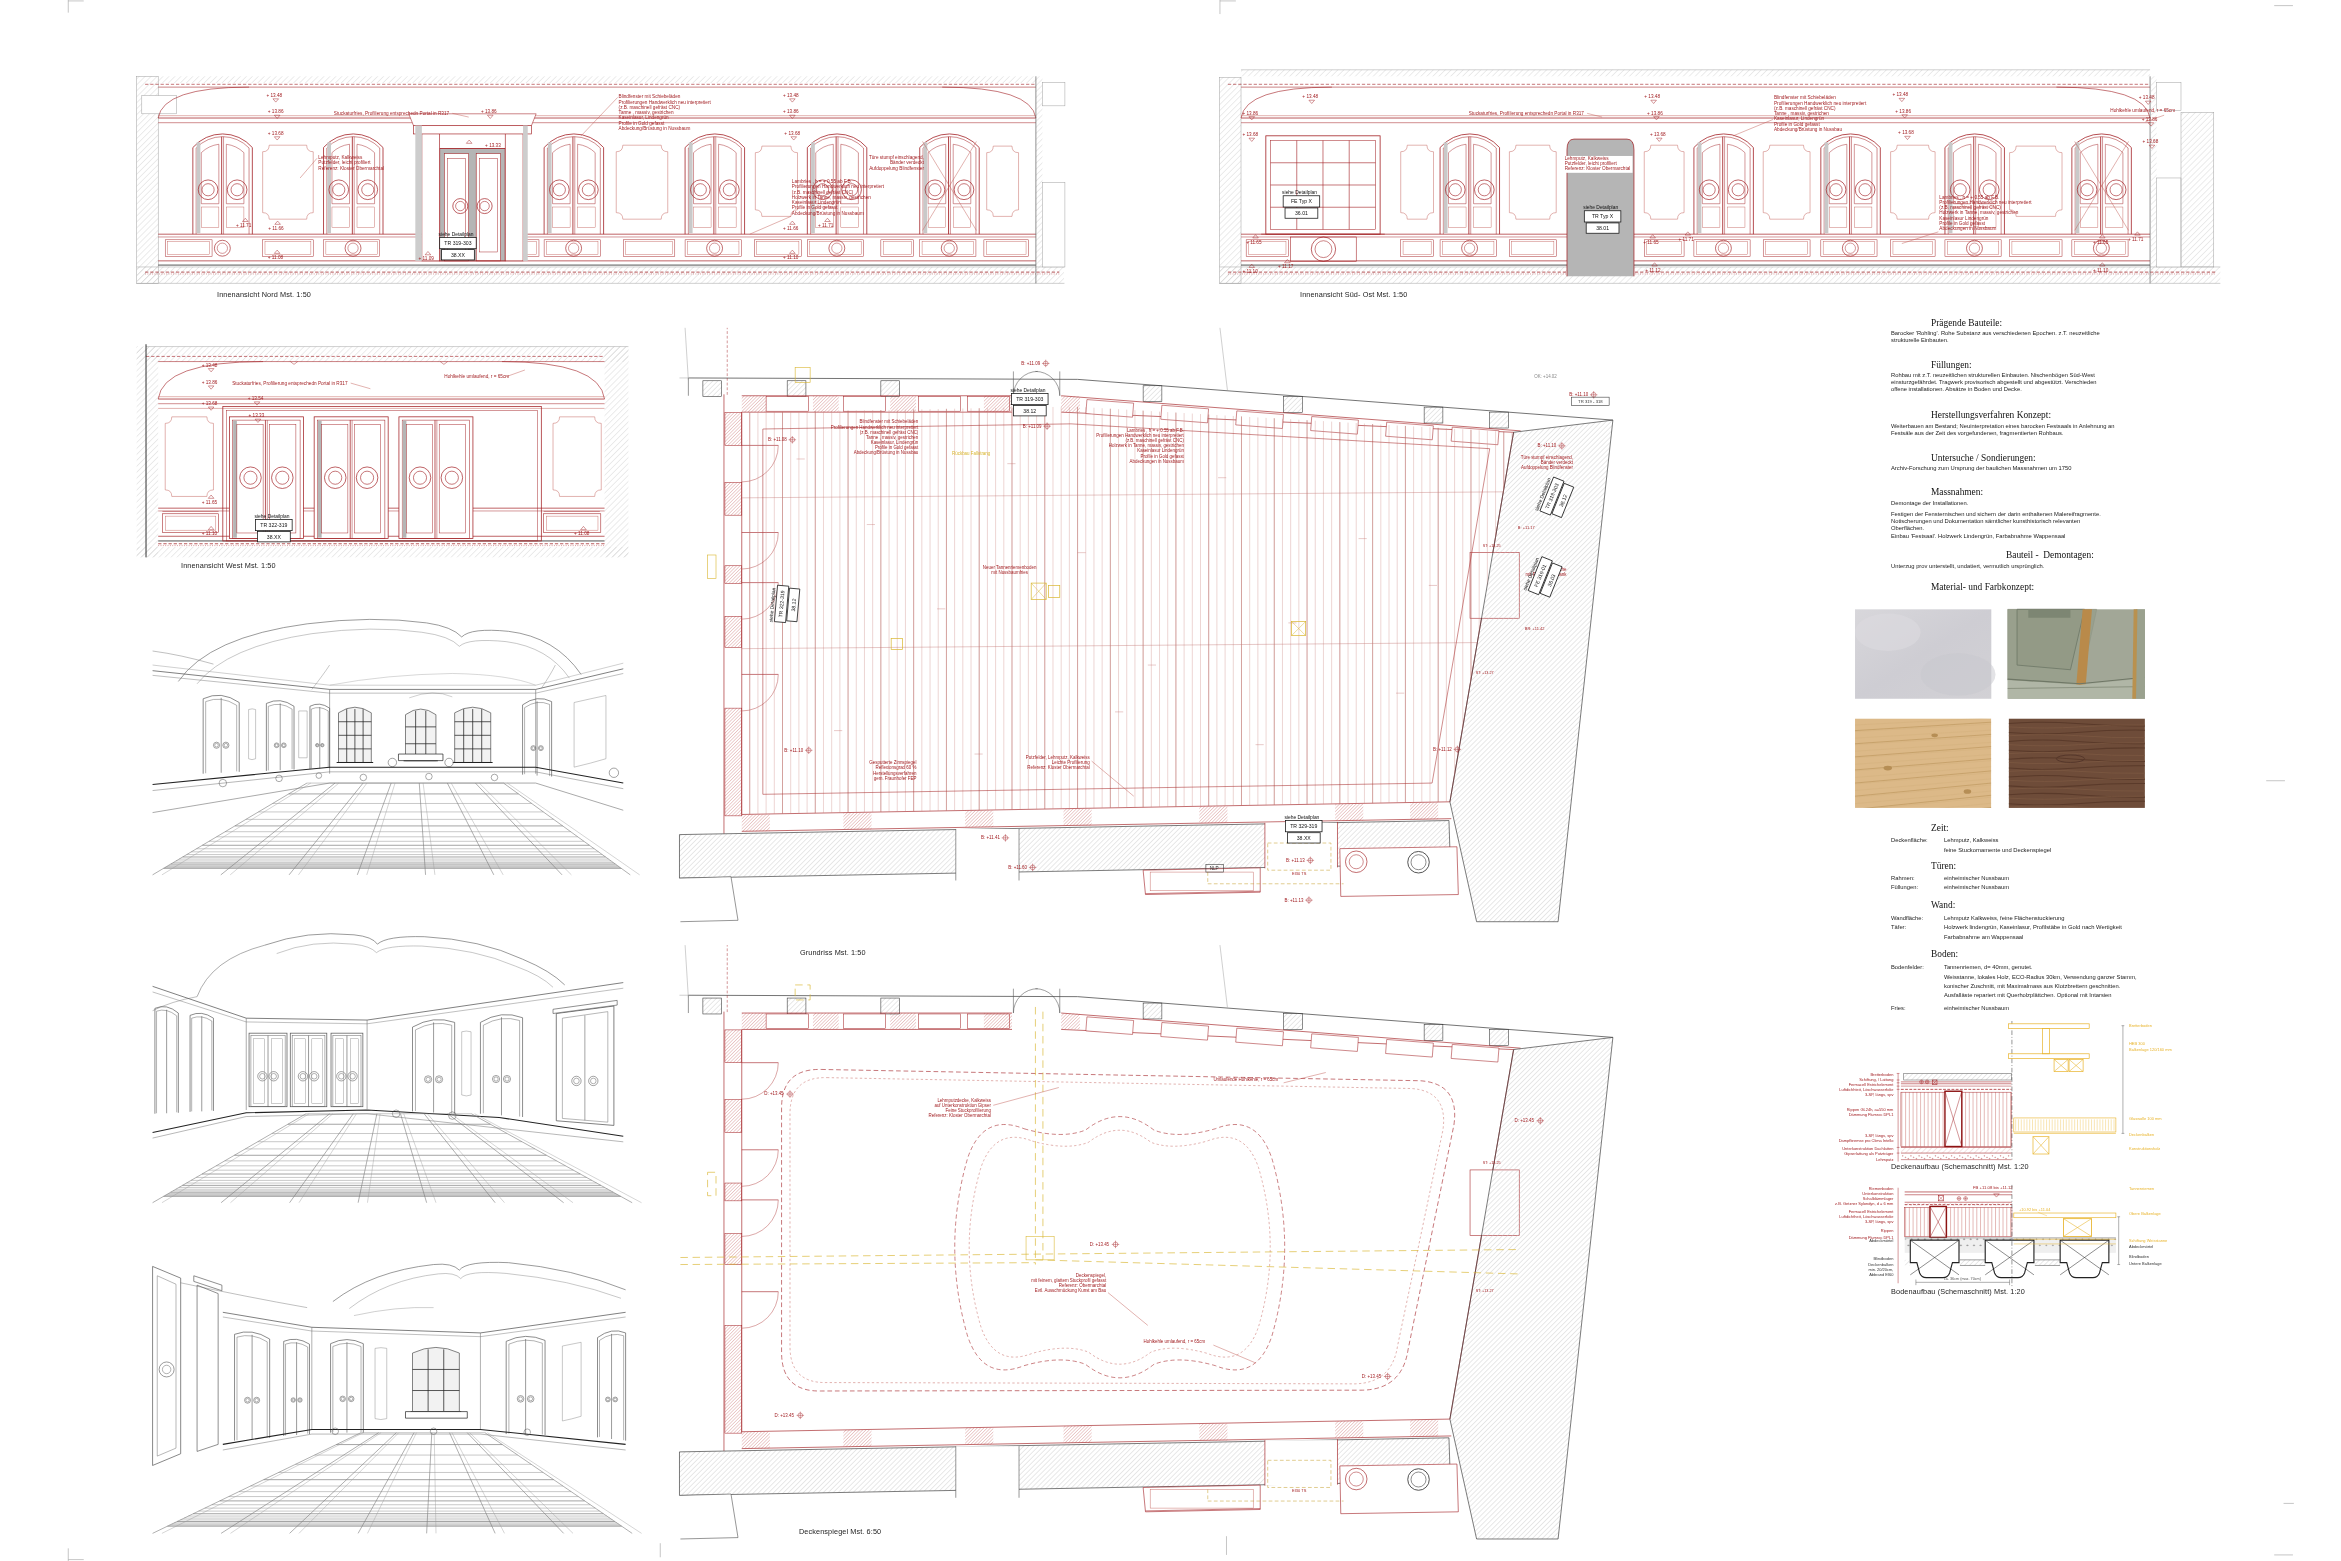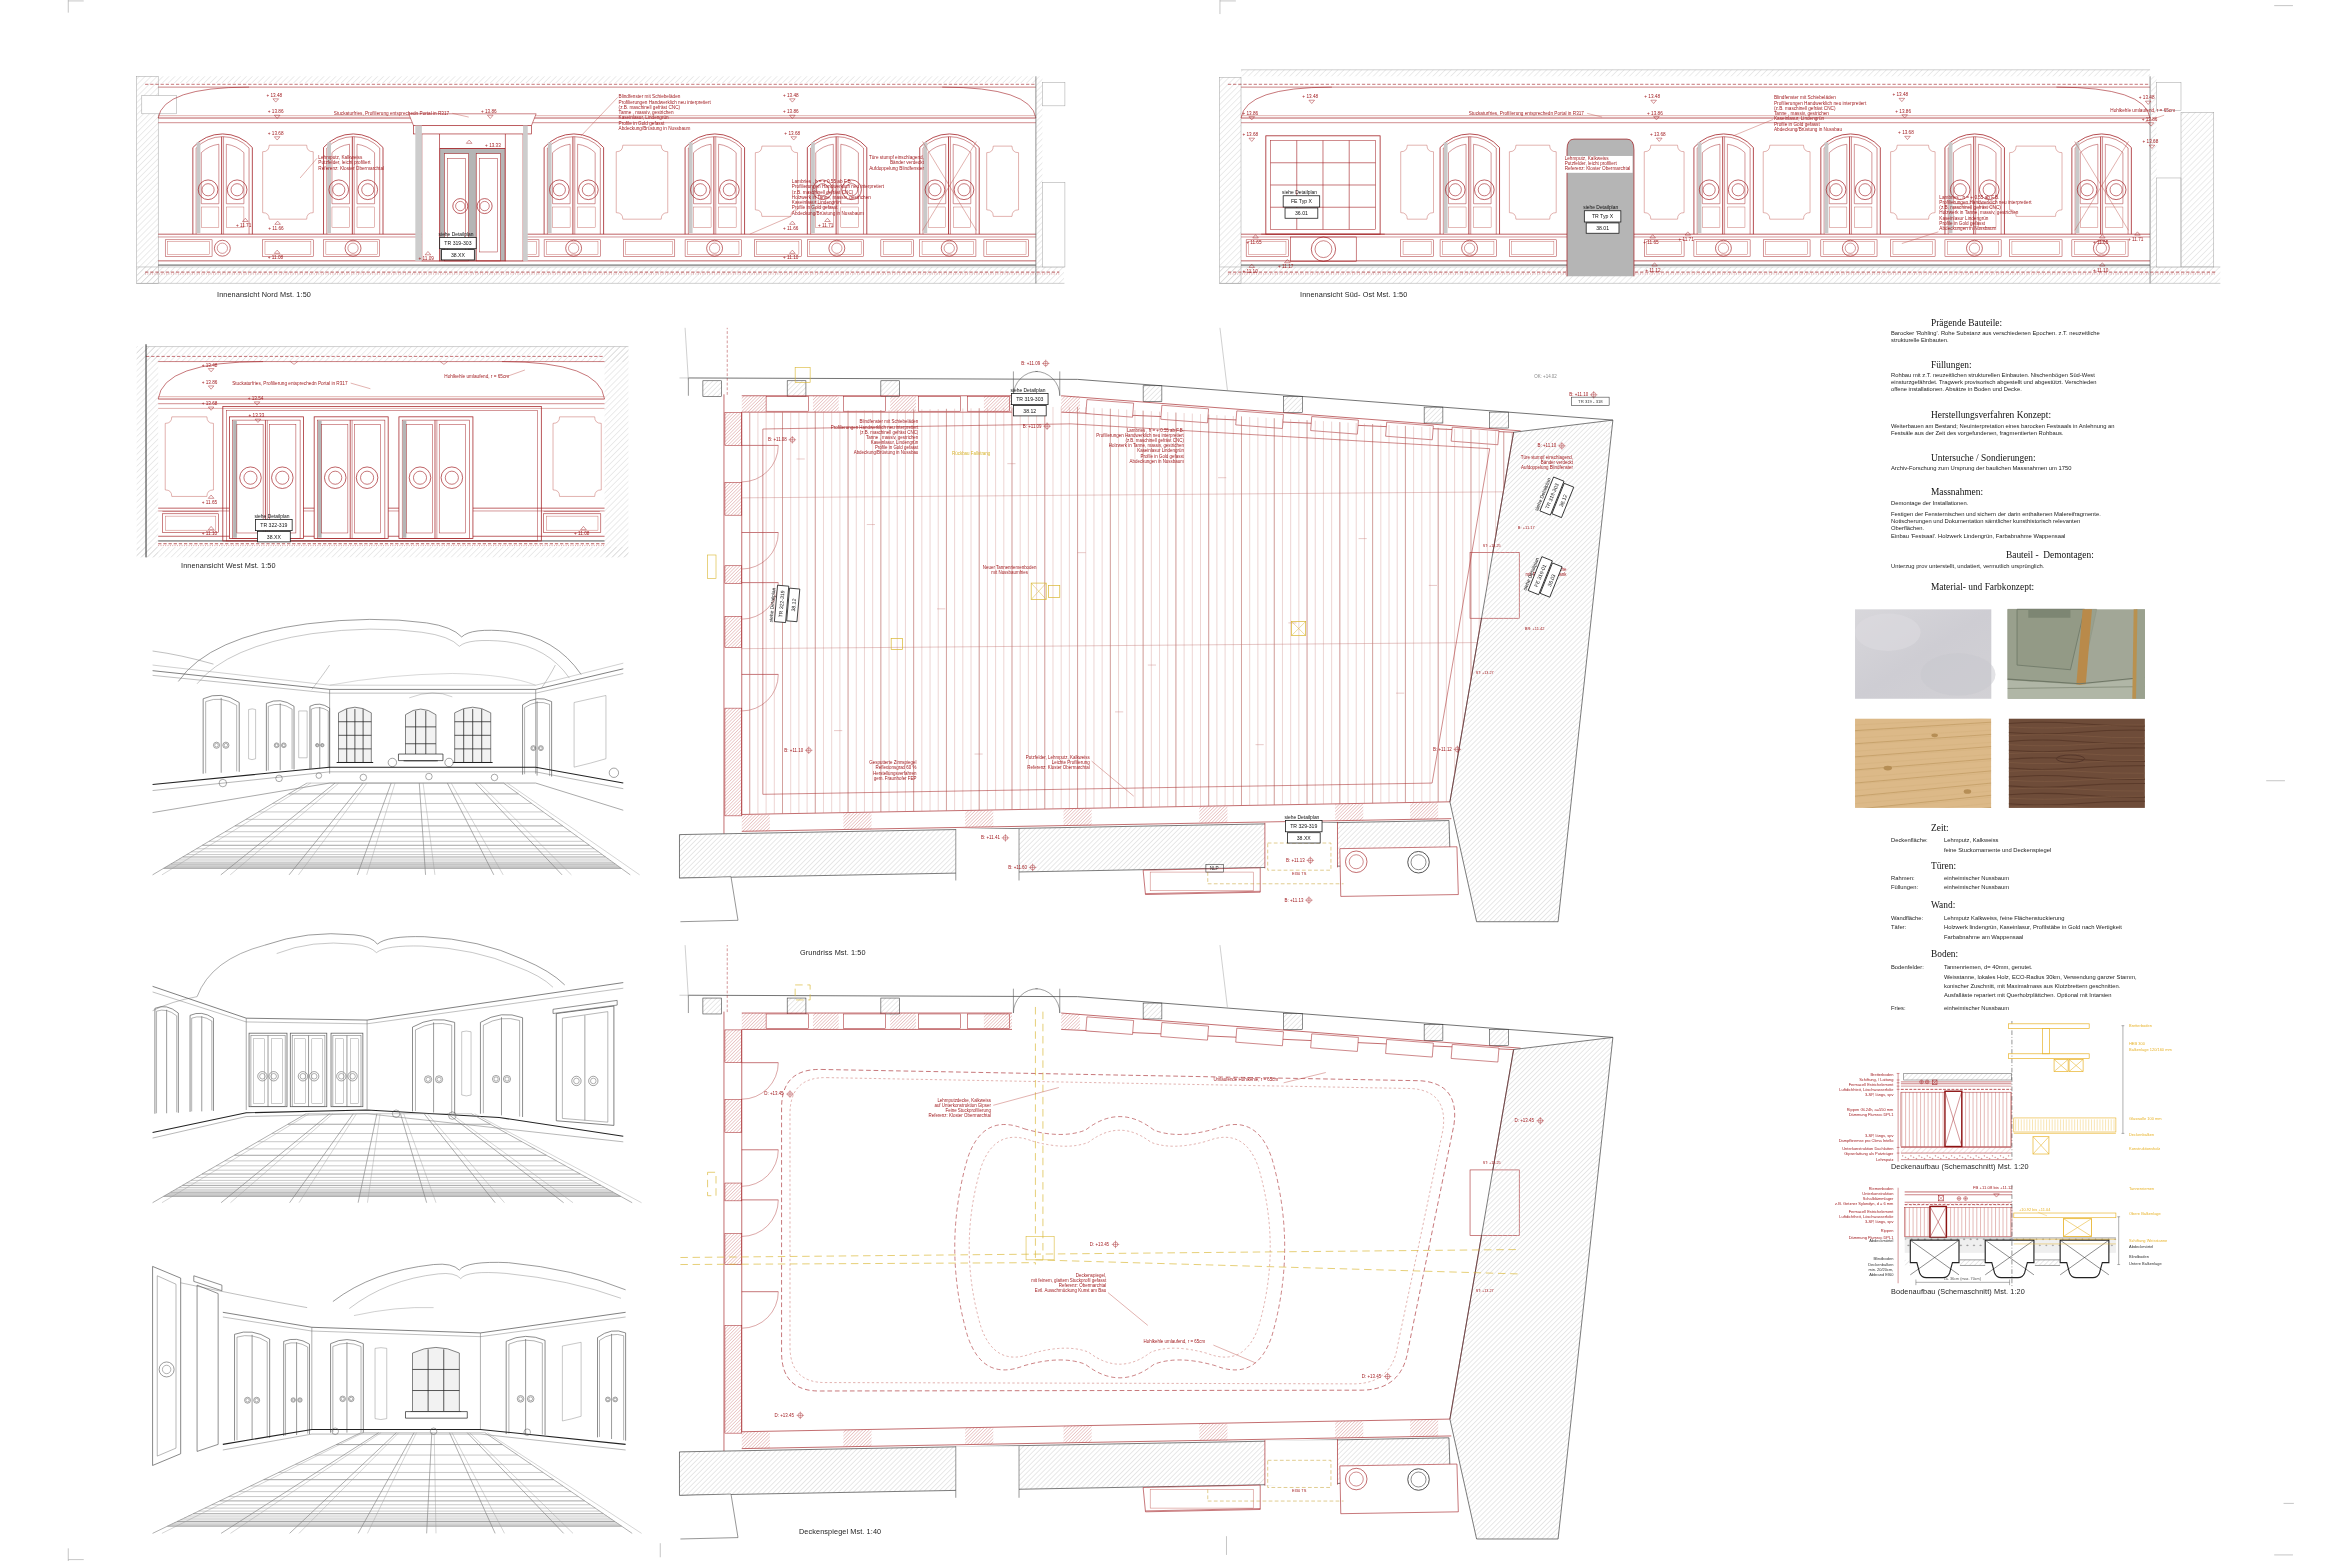--- a/index.html
+++ b/index.html
@@ -1951,21 +1951,21 @@
       <line x1="1409" y1="3295" x2="1409" y2="3325" stroke="#999" stroke-width="1.2"></line>
       <line x1="4875" y1="3210" x2="4897" y2="3210" stroke="#999" stroke-width="1.2"></line>
       <line x1="4855" y1="3320" x2="4895" y2="3320" stroke="#999" stroke-width="1.2"></line>
     </g>
 </svg>
 <div id="rightcol">
     <div class="cap" style="left:181px;top:290px">Innenansicht Nord Mst. 1:50</div>
     <div class="cap" style="left:1264px;top:290px">Innenansicht Süd- Ost Mst. 1:50</div>
     <div class="cap" style="left:145px;top:561px">Innenansicht West Mst. 1:50</div>
     <div class="cap" style="left:764px;top:948px">Grundriss Mst. 1:50</div>
-    <div class="cap" style="left:763px;top:1527px">Deckenspiegel Mst. 1:40</div>
+    <div class="cap" style="left:763px;top:1527px">Deckenspiegel Mst. 6:50</div>
     <div class="cap" style="left:1855px;top:1162px">Deckenaufbau (Schemaschnitt) Mst. 1:20</div>
     <div class="cap" style="left:1855px;top:1287px">Bodenaufbau (Schemaschnitt) Mst. 1:20</div>
     <div class="rh" style="position:absolute;left:1855px;top:318px">Prägende Bauteile:</div>
     <div class="rb" style="position:absolute;left:1855px;top:330px;">Barocker 'Rohling'. Rohe Substanz aus verschiedenen Epochen. z.T. neuzeitliche<br>strukturelle Einbauten.</div>
     <div class="rh" style="position:absolute;left:1855px;top:360px">Füllungen:</div>
     <div class="rb" style="position:absolute;left:1855px;top:372px;">Rohbau mit z.T. neuzeitlichen strukturellen Einbauten. Nischenbögen Süd-West<br>einsturzgefährdet. Tragwerk provisorisch abgestellt und abgestützt. Verschieden<br>offene installationen. Absätze in Boden und Decke.</div>
     <div class="rh" style="position:absolute;left:1855px;top:410px">Herstellungsverfahren Konzept:</div>
     <div class="rb" style="position:absolute;left:1855px;top:423px;">Weiterbauen am Bestand; Neuinterpretation eines barocken Festsaals in Anlehnung an<br>Festsäle aus der Zeit des vorgefundenen, fragmentierten Rohbaus.</div>
     <div class="rh" style="position:absolute;left:1855px;top:453px">Untersuche / Sondierungen:</div>
     <div class="rb" style="position:absolute;left:1855px;top:465px;">Archiv-Forschung zum Ursprung der baulichen Massnahmen um 1750</div>

